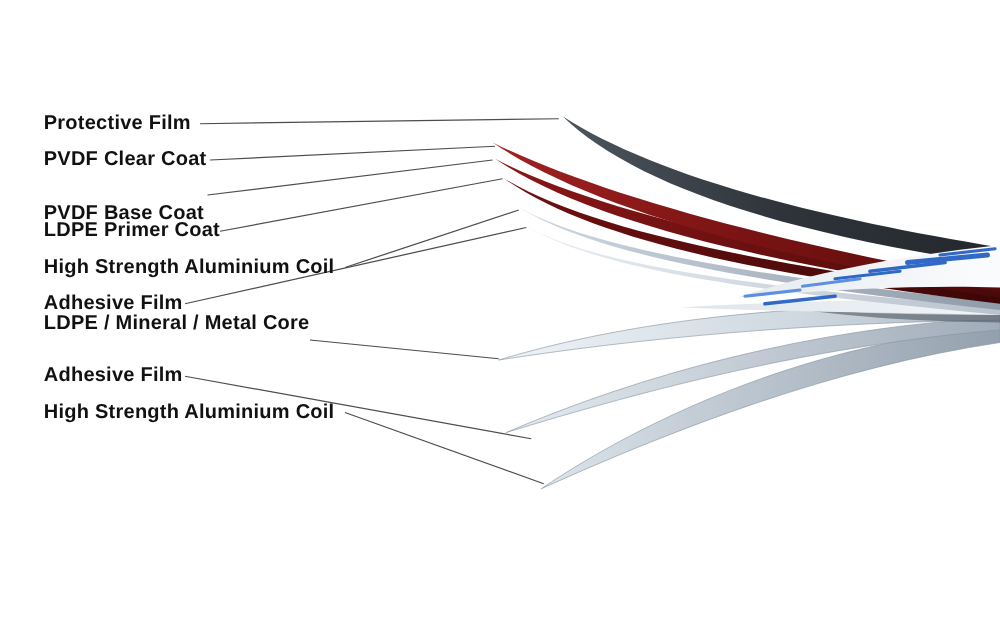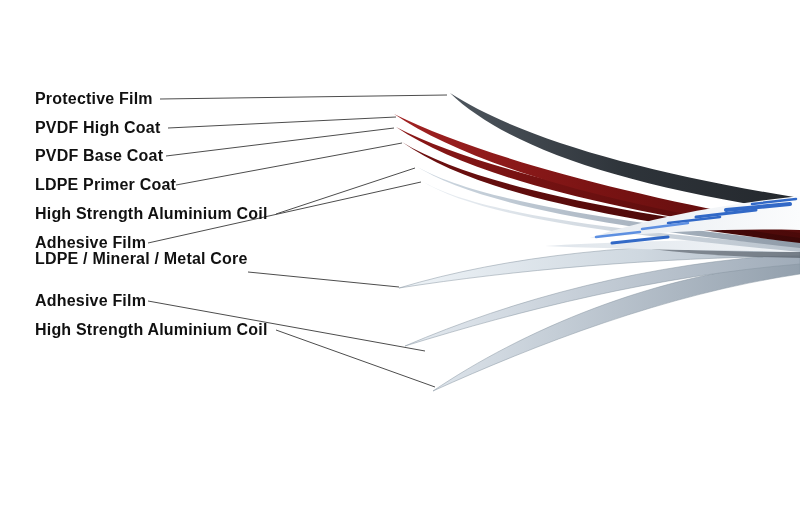--- a/index.html
+++ b/index.html
@@ -105,22 +105,22 @@
       <line x1="176" y1="185" x2="402" y2="143"></line>
       <line x1="276" y1="214" x2="415" y2="168"></line>
       <line x1="148" y1="243" x2="421" y2="182"></line>
       <line x1="248" y1="272" x2="399" y2="287"></line>
       <line x1="148" y1="301" x2="425" y2="351"></line>
       <line x1="276" y1="330" x2="435" y2="387"></line>
     </g>
   </svg>
 
   <div class="lbl" style="top:90px">Protective Film</div>
-  <div class="lbl" style="top:119px">PVDF High Coat</div>
-  <div class="lbl" style="top:147px">PVDF Base Coat</div>
+  <div class="lbl" style="top:119px">PVDF Clear Coat</div>
+  <div class="lbl" style="top:162px">PVDF Base Coat</div>
   <div class="lbl" style="top:176px">LDPE Primer Coat</div>
   <div class="lbl" style="top:205px">High Strength Aluminium Coil</div>
   <div class="lbl" style="top:234px">Adhesive Film</div>
   <div class="lbl" style="top:250px">LDPE / Mineral / Metal Core</div>
   <div class="lbl" style="top:292px">Adhesive Film</div>
   <div class="lbl" style="top:321px">High Strength Aluminium Coil</div>
 
 </div>
 
 </body></html>

